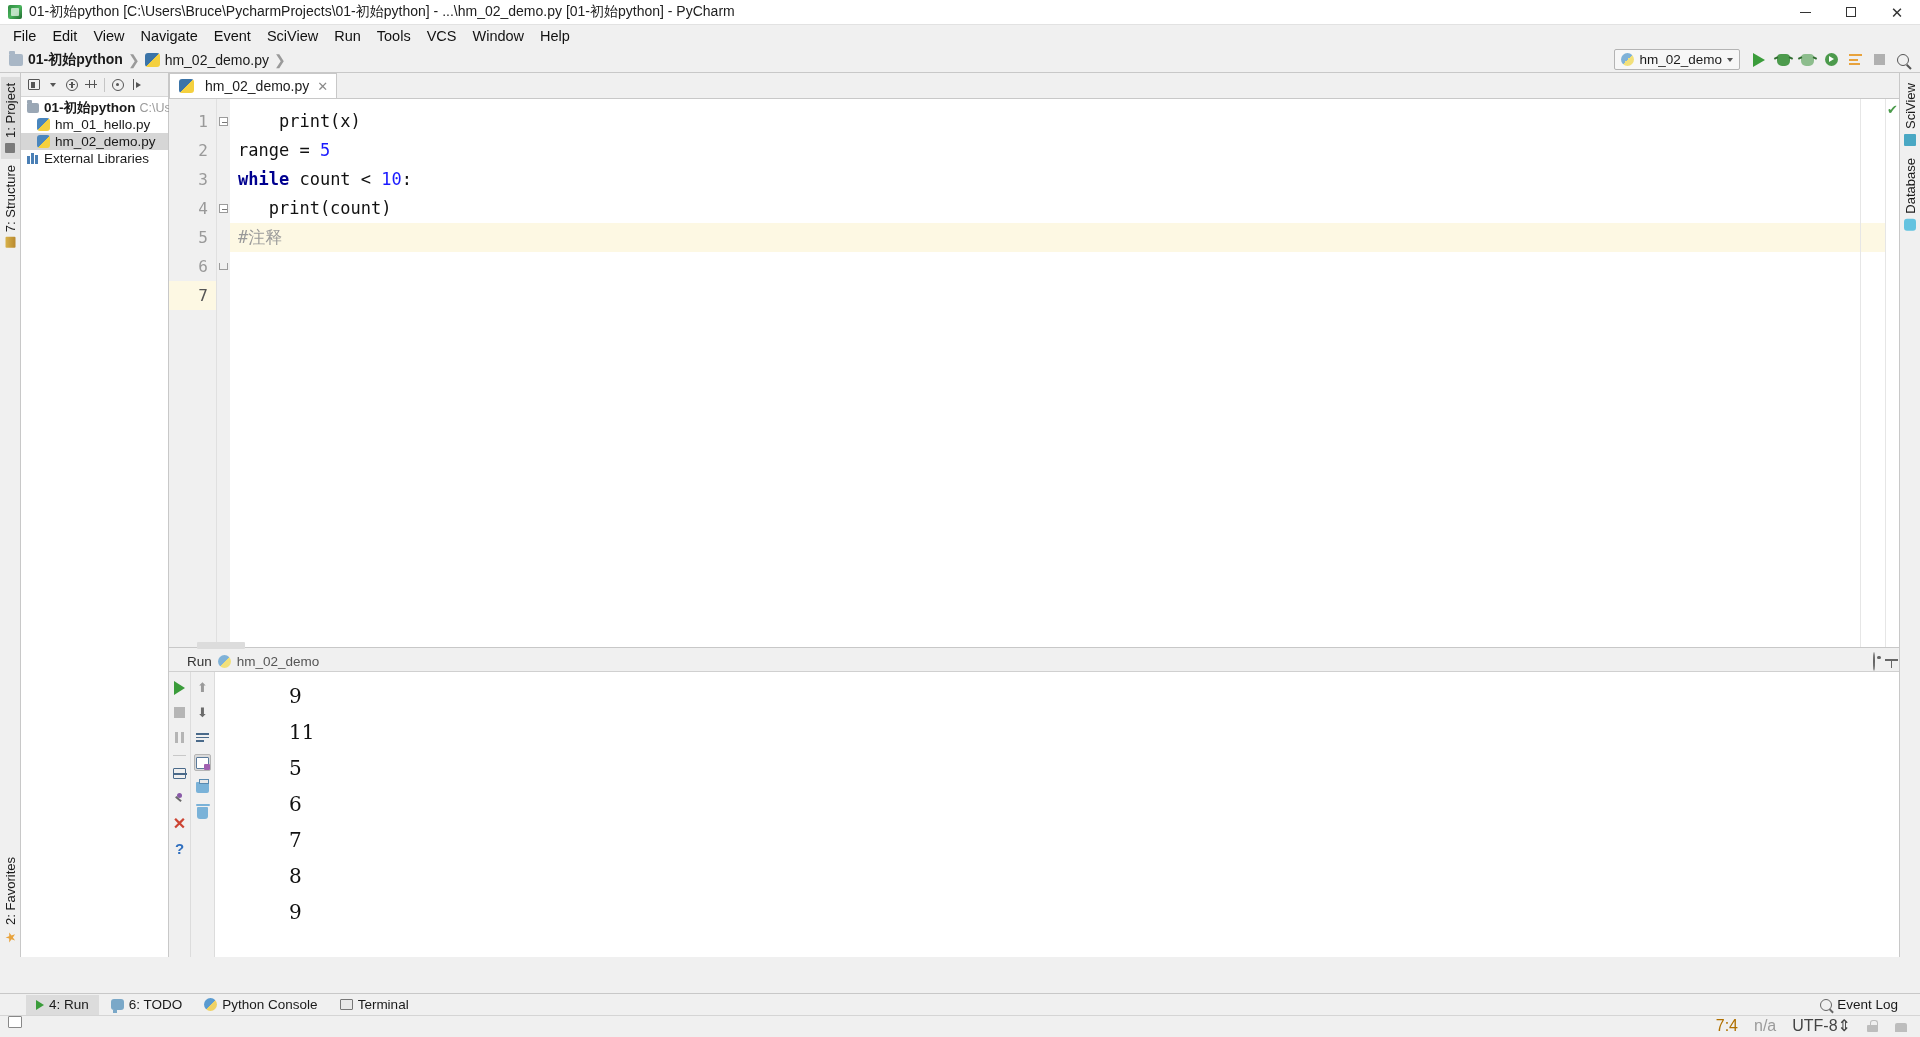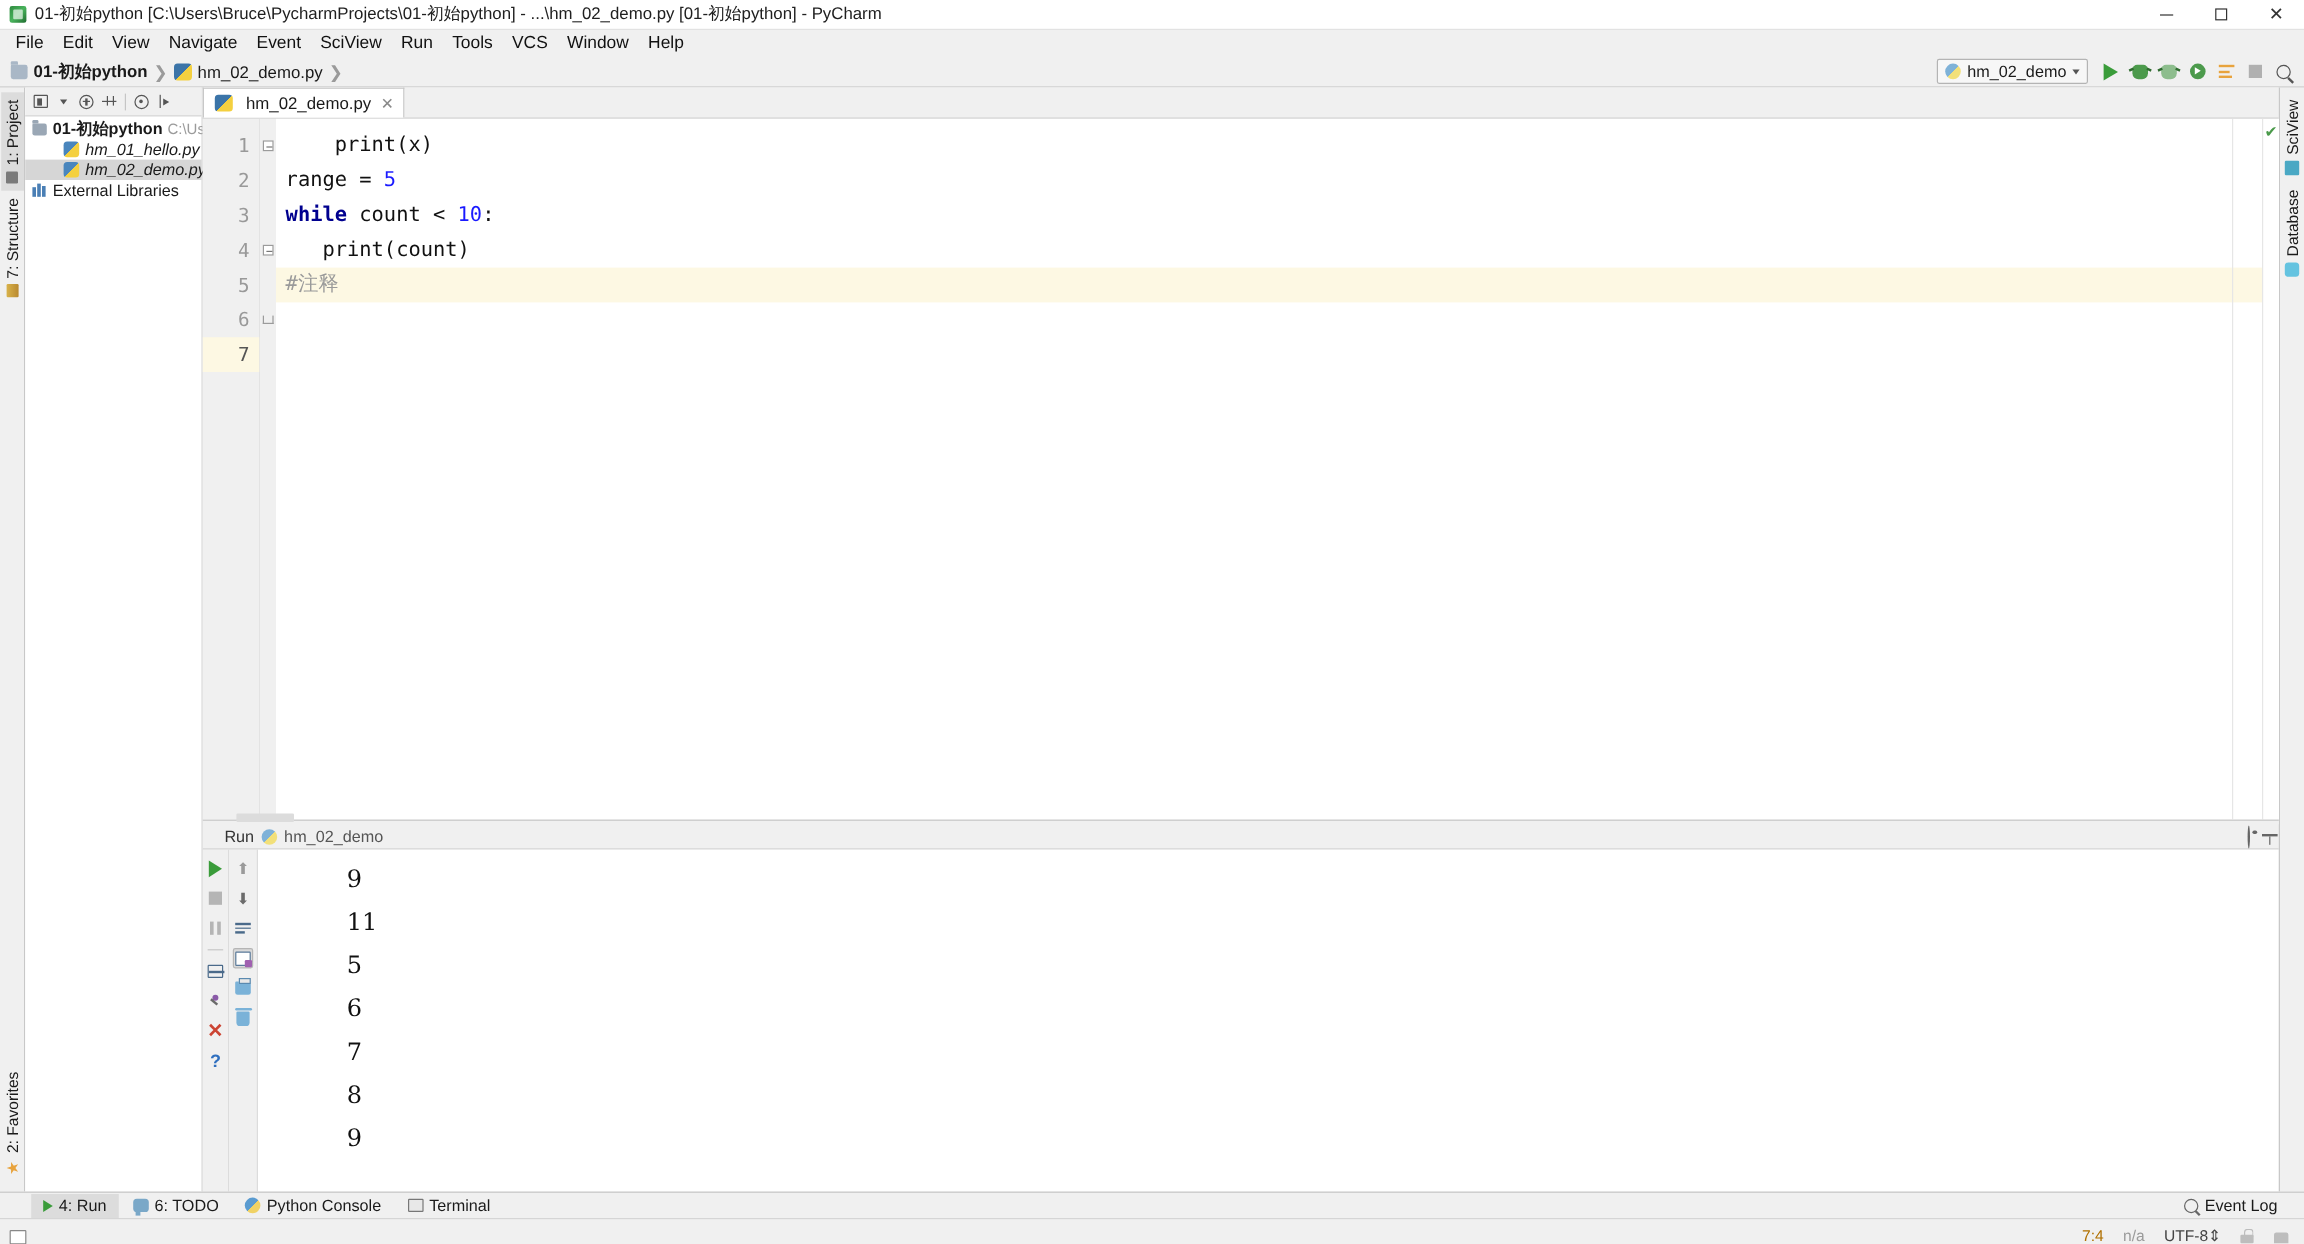--- a/index.html
+++ b/index.html
@@ -161,21 +161,21 @@
   .tree-row.selected { background: #d6d6d6; }
   .tree-row .lbl { font-size: 13.5px; }
   .tree-row .lbl.bold { font-weight: bold; }
   .tree-row .dim { color: #9b9b9b; font-size: 12.5px; margin-left: 4px; }
   .tw-folder { width:12px;height:10px;background:#9aa7b5;border-radius:1px 2px 2px 2px;margin-right:5px;flex:0 0 12px;position:relative; }
   .tw-folder::before{content:"";position:absolute;left:0;top:-2.5px;width:5px;height:2.5px;background:#9aa7b5;border-radius:1px 1px 0 0;}
   .tw-py { width:13px;height:13px;margin-right:5px;flex:0 0 13px;border-radius:3px;background:linear-gradient(135deg,#4a86bd 0 50%,#f4d03f 50% 100%); }
   .tw-lib { width:12px;height:11px;margin-right:5px;flex:0 0 12px;display:flex;gap:1.5px;align-items:flex-end; }
   .tw-lib i{display:block;width:2.5px;background:#4a7fb5;}
   .tw-lib i:nth-child(1){height:8px;} .tw-lib i:nth-child(2){height:11px;} .tw-lib i:nth-child(3){height:9px;}
-  .indent { padding-left: 32px; font-style: italic; }
+  .indent { padding-left: 16px; }
 
   
   .editor-col { flex: 1 1 auto; display: flex; flex-direction: column; min-width: 0; background: #fff; }
   .tabbar {
     height: 26px; flex: 0 0 26px; background: #f0f0f0;
     display: flex; align-items: flex-end; border-bottom: 1px solid #c8c8c8;
   }
   .etab {
     display: flex; align-items: center; gap: 6px;
     height: 25px; padding: 0 8px 0 9px;
@@ -282,36 +282,37 @@
     padding: 6px 0 0 74px; min-width: 0;
   }
   .out-line { height: 36px; line-height: 36px; }
 
   
   .bottom-tabs {
     height: 22px; flex: 0 0 22px; background: #f0f0f0;
     display: flex; align-items: center; gap: 2px;
     border-top: 1px solid #c8c8c8; padding-left: 26px;
     font-size: 13.5px;
+    margin-top: 36px;
   }
   .btab { display: flex; align-items: center; gap: 5px; padding: 2px 10px; height: 20px; white-space: nowrap; }
   .btab.active { background: #dcdcdc; }
   .btab-right { margin-left: auto; display: flex; align-items: center; gap: 6px; padding-right: 12px; }
   .ic-btab-run { width:0;height:0;border-top:5px solid transparent;border-bottom:5px solid transparent;border-left:8px solid #3a9c3a; }
   .ic-todo { width:13px;height:11px;background:#7aa8c8;border-radius:3px;position:relative; }
   .ic-todo::after{content:"";position:absolute;left:2px;bottom:-2.5px;width:4px;height:3px;background:#7aa8c8;}
   .ic-pyconsole { width:13px;height:13px;border-radius:50%;background:linear-gradient(135deg,#5a9bd0 0 50%,#f0d264 50% 100%); }
   .ic-term { width:13px;height:11px;border:1.4px solid #777;border-radius:1px;background:#e8e8e8; }
   .ic-eventlog { width:12px;height:12px;border:1.5px solid #666;border-radius:50%;position:relative; }
   .ic-eventlog::after{content:"";position:absolute;right:-3px;bottom:-2px;width:5px;height:1.5px;background:#666;transform:rotate(45deg);}
 
   .statusbar {
     height: 22px; flex: 0 0 22px; background: #f0f0f0;
-    display: flex; align-items: flex-end; border-top: 1px solid #d5d5d5;
-    padding-left: 8px; font-size: 13px; color: #444;
+    display: flex; align-items: flex-start; border-top: 1px solid #d5d5d5;
+    padding-left: 8px; font-size: 16px; color: #444;
   }
   .sb-ic { width:14px;height:12px;border:1.4px solid #888;border-radius:1px;background:#fff; }
   .sb-right { margin-left: auto; display: flex; align-items: center; gap: 16px; padding-right: 12px; }
   .sb-pos { color: #b07000; }
   .sb-dim { color: #9b9b9b; }
   .sb-lock { width:11px;height:12px;position:relative; }
   .sb-lock::before{content:"";position:absolute;left:0;bottom:0;width:11px;height:7px;background:#bdbdbd;border-radius:1px;}
   .sb-lock::after{content:"";position:absolute;left:2.5px;top:0;width:6px;height:6px;border:1.5px solid #bdbdbd;border-bottom:none;border-radius:3px 3px 0 0;}
   .sb-face { width:14px;height:12px;position:relative; }
   .sb-face::before{content:"";position:absolute;left:1px;top:3px;width:12px;height:9px;background:#bdbdbd;border-radius:2px 2px 0 0;}

